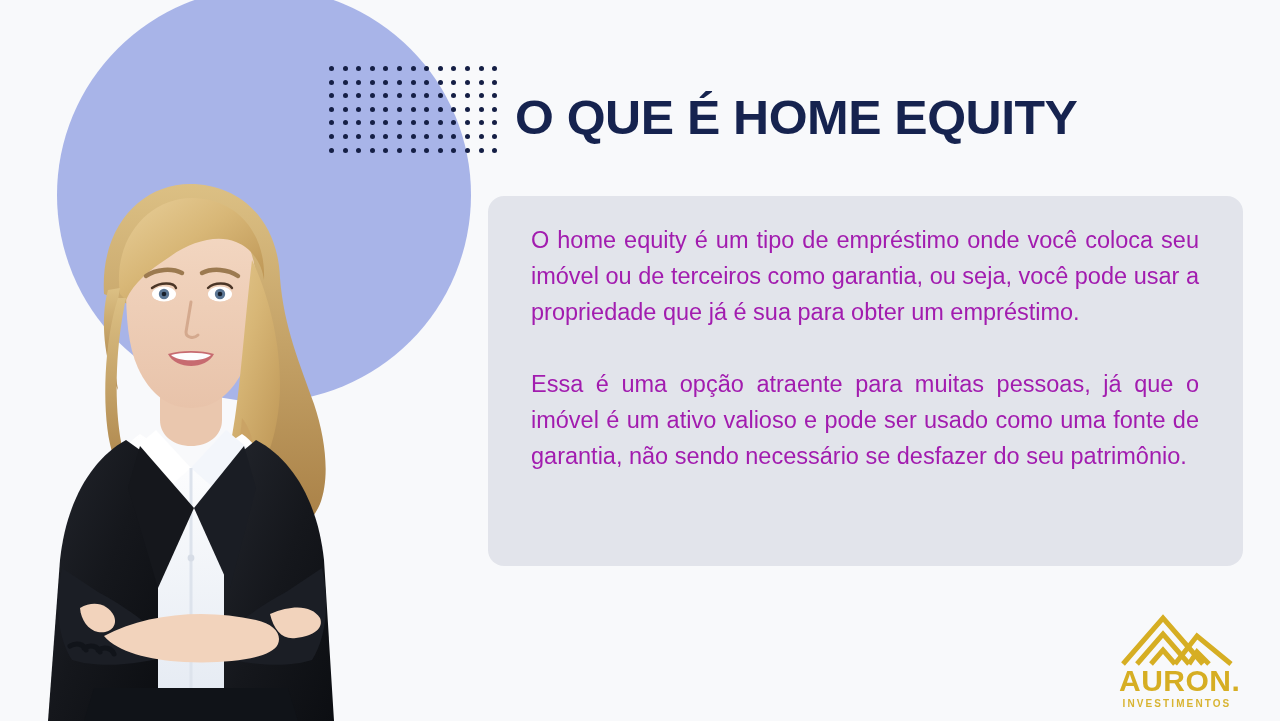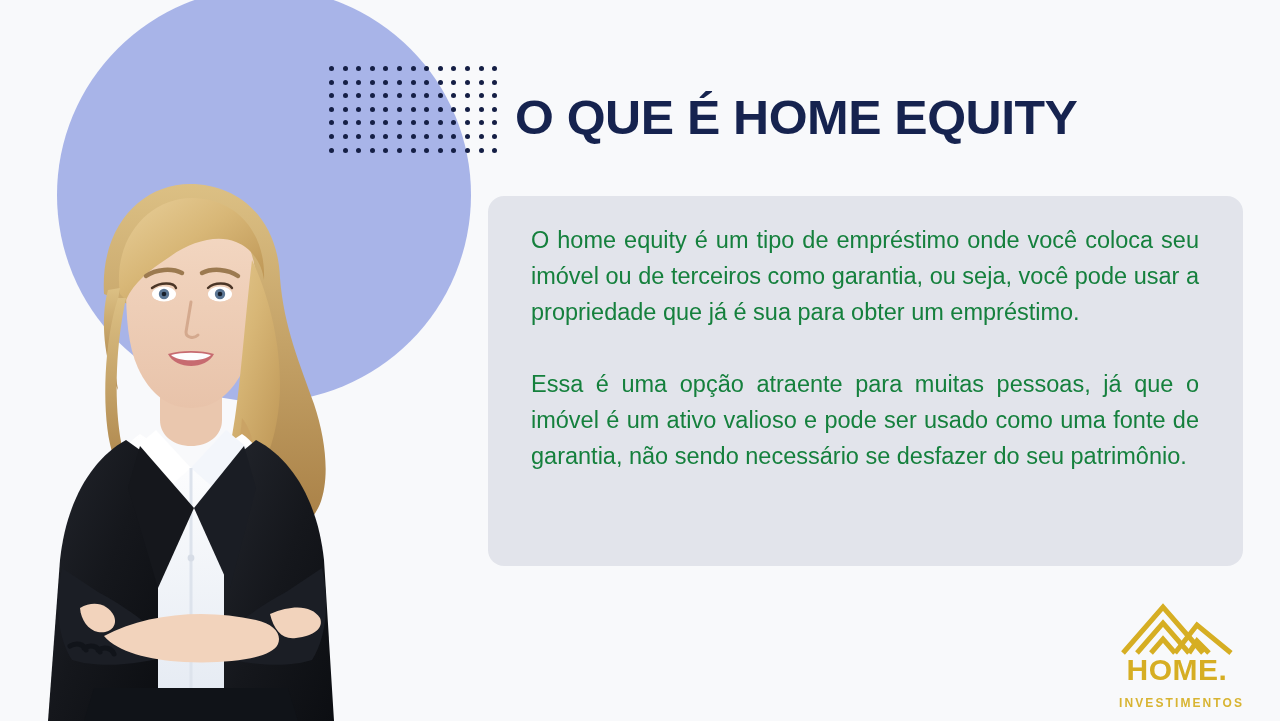--- a/index.html
+++ b/index.html
@@ -48,21 +48,21 @@
   .text-card{
     position:absolute;left:488px;top:196px;
     width:755px;height:370px;
     background:#e2e4eb;
     border-radius:16px;
     box-sizing:border-box;
     padding:26px 44px 0 43px;
   }
   .text-card p{
     margin:0;
-    color:#15803d;
+    color:#a21caf;
     font-size:23.5px;
     line-height:36px;
     text-align:justify;
     font-family:"Liberation Sans","DejaVu Sans",sans-serif;
   }
   .text-card p.second{ margin-top:36px; }
 
   
   .photo{
     position:absolute;left:8px;top:168px;
@@ -77,22 +77,22 @@
   }
   .logo-mark{display:block;width:100%;height:56px;}
   .logo-word{
     display:block;
     font-size:30px;font-weight:bold;letter-spacing:0.5px;
     color:#d6ae23;line-height:1;margin-top:-2px;
     font-family:"Liberation Sans","DejaVu Sans",sans-serif;
   }
   .logo-sub{
     display:block;
-    font-size:12px;font-weight:bold;letter-spacing:2.1px;
-    color:#d8b432;line-height:1;margin-top:12px;
+    font-size:10px;font-weight:bold;letter-spacing:2.1px;
+    color:#d8b432;line-height:1;margin-top:3px;
     font-family:"Liberation Sans","DejaVu Sans",sans-serif;
   }
 </style>
 </head>
 <body>
 
 <div id="slide">
 
   <div class="bg-circle"></div>
 
@@ -304,17 +304,17 @@
   <div class="logo">
     <svg class="logo-mark" viewBox="0 0 116 56" xmlns="http://www.w3.org/2000/svg" aria-hidden="true">
       <g fill="none" stroke="#d6ae23" stroke-width="5" stroke-linejoin="miter" stroke-linecap="butt">
         <path d="M4 52 L44 6 L84 52"></path>
         <path d="M18 52 L44 22 L70 52"></path>
         <path d="M32 52 L44 38 L56 52"></path>
         <path d="M56 52 L78 24 L112 52"></path>
         <path d="M70 52 L78 40 L90 52"></path>
       </g>
     </svg>
-    <span class="logo-word">HOME.</span>
+    <span class="logo-word">AURON.</span>
     <span class="logo-sub">INVESTIMENTOS</span>
   </div>
 
 </div>
 
 </body></html>

